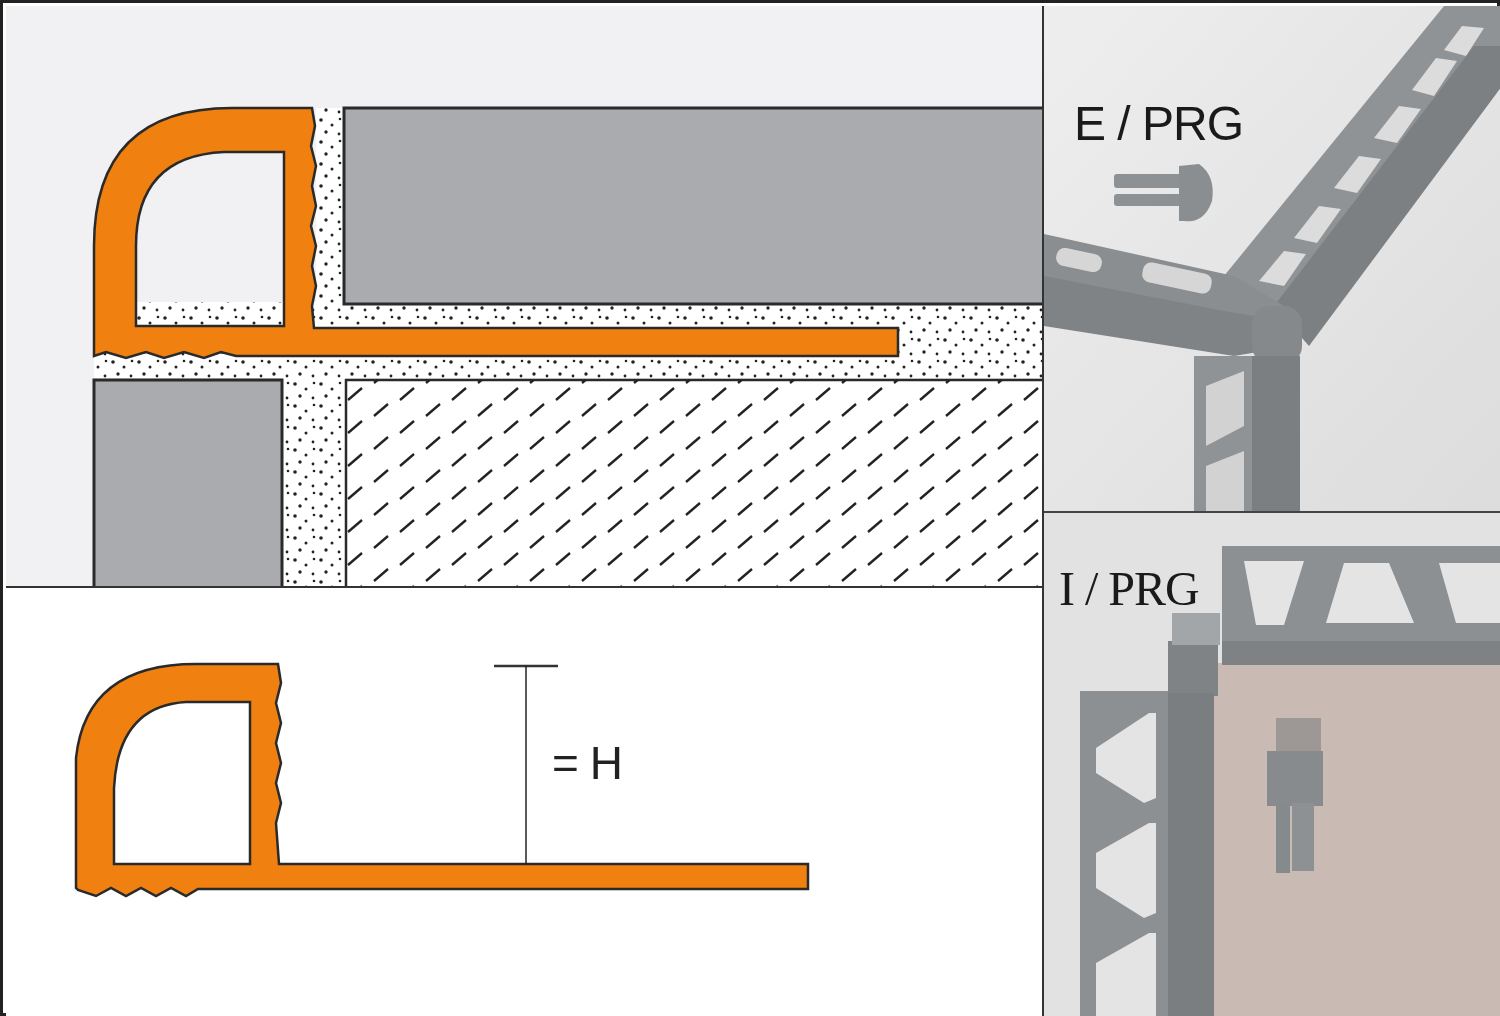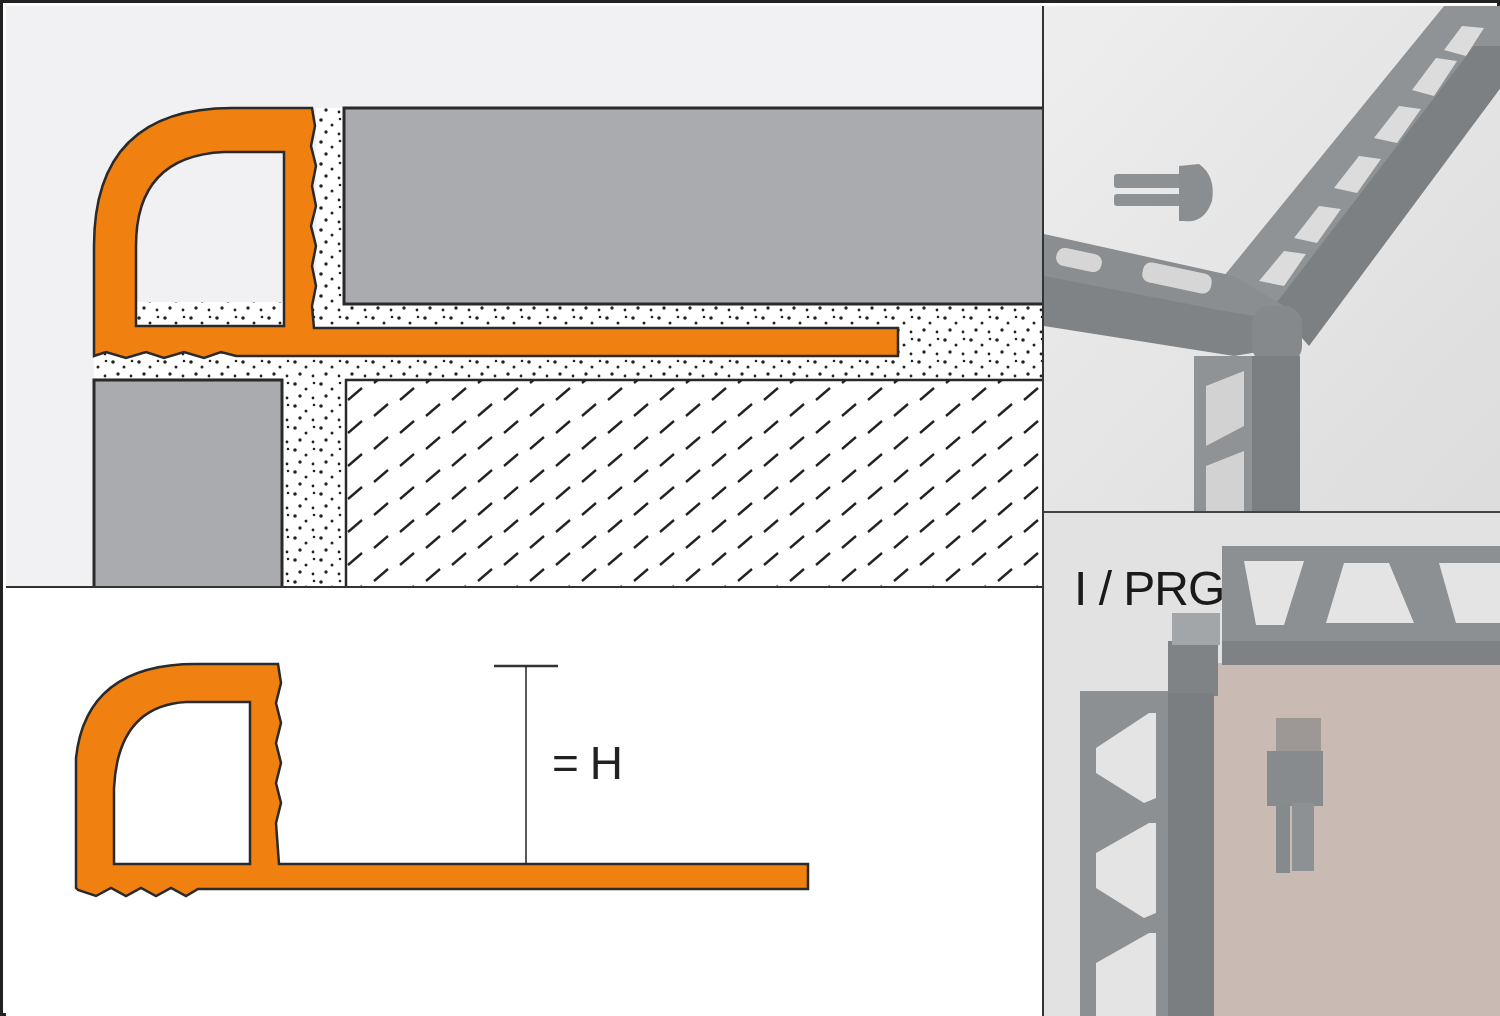--- a/index.html
+++ b/index.html
@@ -114,20 +114,21 @@
         <polygon points="162,380 200,365 200,420 162,440" fill="#d2d2d2"></polygon>
         <polygon points="162,460 200,445 200,505 162,505" fill="#d2d2d2"></polygon>
         <rect x="208" y="350" width="48" height="155" fill="#7b7f81"></rect>
 
         <g>
           <rect x="70" y="168" width="70" height="14" rx="3" fill="#8d9193"></rect>
           <rect x="70" y="188" width="70" height="12" rx="3" fill="#8d9193"></rect>
           <path d="M 135 160 L 155 158 Q 172 170 168 195 Q 160 218 140 215 L 135 215 Z" fill="#8a8e90"></path>
         </g>
       </svg>
+      <div class="label" style="left:30px;top:90px;">E / PRG</div>
     </div>
 
     <div class="photo-bot">
       <svg width="458" height="503" viewBox="0 0 458 503">
         <rect width="458" height="503" fill="#e2e2e2"></rect>
 
         <rect x="170" y="150" width="288" height="353" fill="#c9bab3"></rect>
 
         <rect x="178" y="33" width="280" height="95" fill="#8c9092"></rect>
         <g fill="#e4e4e4">
@@ -148,16 +149,16 @@
         </g>
         <rect x="124" y="180" width="46" height="323" fill="#7a7e80"></rect>
 
         <g>
           <rect x="232" y="205" width="45" height="35" fill="#8a8a8a" opacity="0.7"></rect>
           <rect x="223" y="238" width="56" height="55" fill="#878b8d"></rect>
           <rect x="232" y="290" width="14" height="70" fill="#858a8c"></rect>
           <rect x="248" y="290" width="22" height="68" fill="#8d9193"></rect>
         </g>
       </svg>
-      <div class="label" style="left:30px;top:48px;">I / PRG</div>
+      <div class="label" style="left:15px;top:48px;font-family:Liberation Serif, serif;">I / PRG</div>
     </div>
   </div>
 </div>
 
 </body></html>

